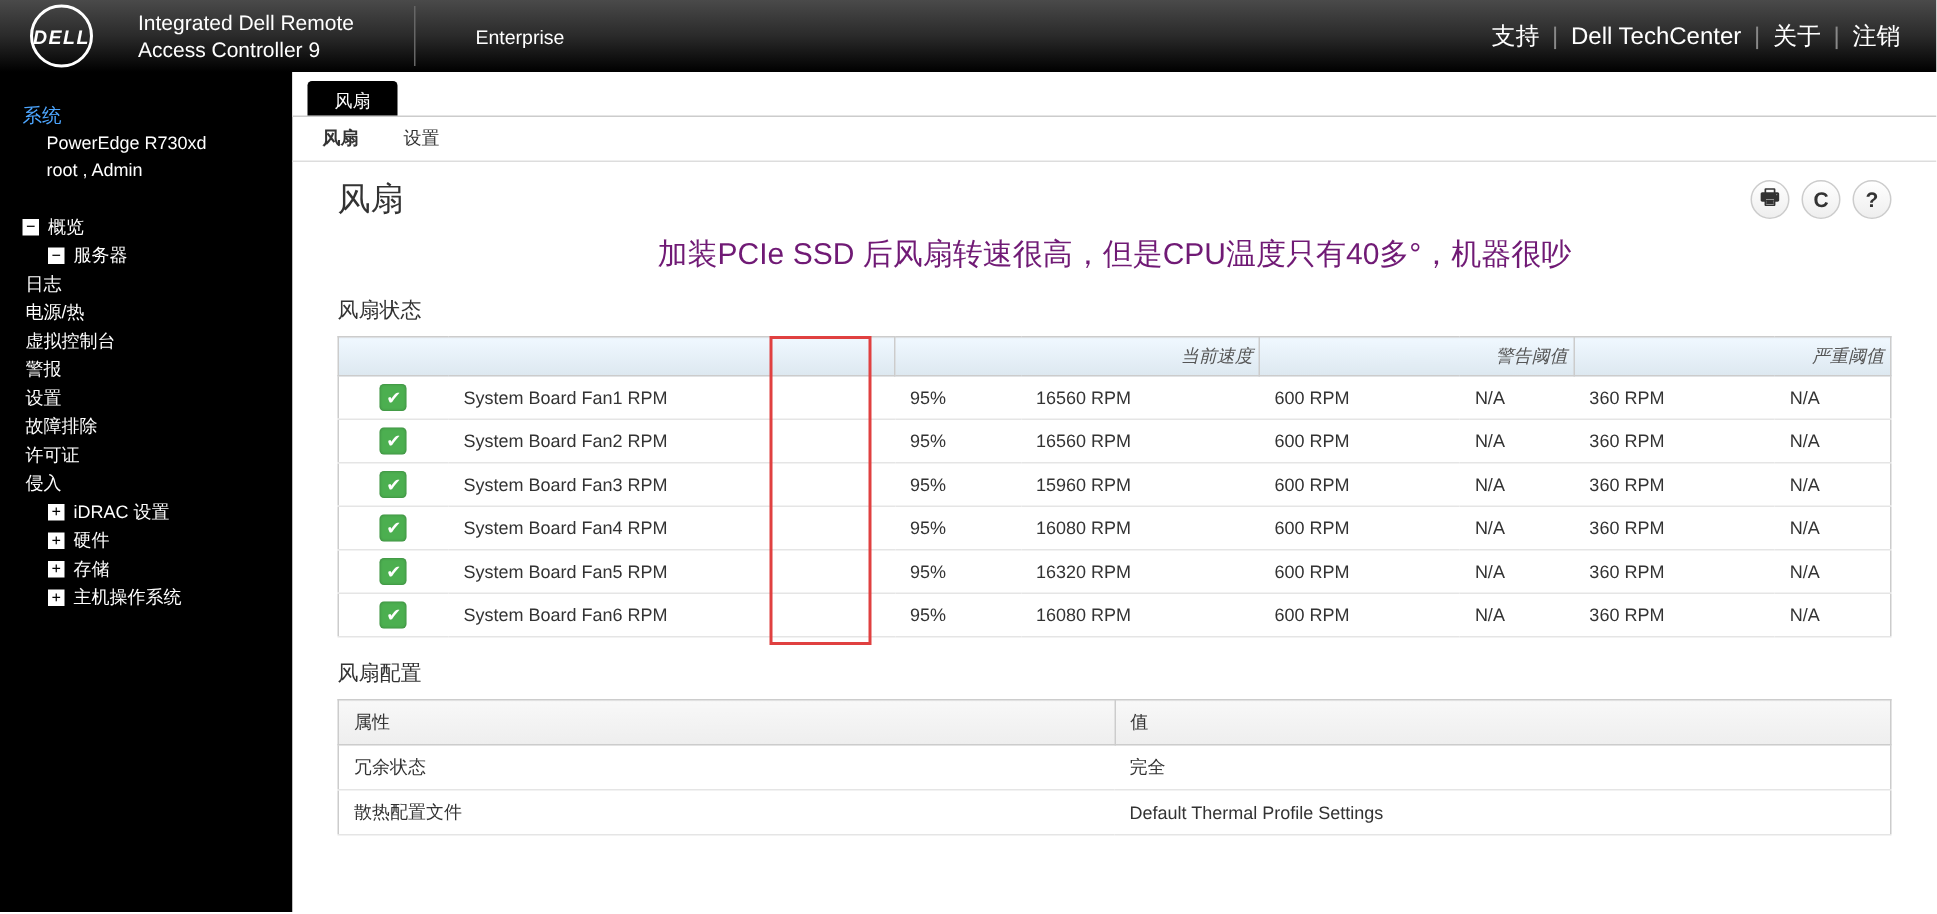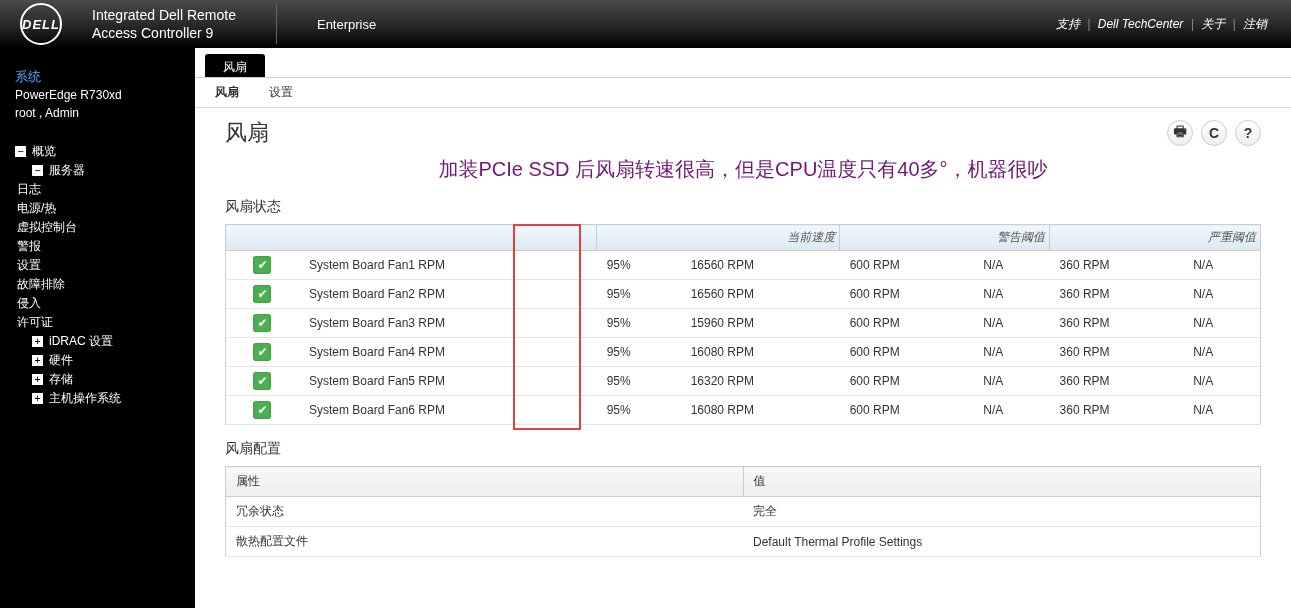--- a/index.html
+++ b/index.html
@@ -3,30 +3,30 @@
 <meta charset="utf-8">
 <style>
   * { box-sizing: border-box; margin: 0; padding: 0; }
   body { font-family: Arial, "Microsoft YaHei", sans-serif; font-size: 12px; color: #333; background: #fff; width: 1291px; }
   
   
   .header { height: 48px; background: linear-gradient(to bottom, #4a4a4a 0%, #2a2a2a 50%, #000 100%); color: #fff; display: flex; align-items: center; padding: 0 20px; position: relative; }
   .dell-logo { width: 42px; height: 42px; border: 2px solid #fff; border-radius: 50%; display: flex; align-items: center; justify-content: center; font-style: italic; font-weight: bold; font-size: 13px; letter-spacing: 1px; margin-right: 30px; }
   .header-title { font-size: 14px; line-height: 1.3; margin-right: 40px; }
   .header-enterprise { font-size: 13px; border-left: 1px solid #666; padding-left: 40px; height: 40px; display: flex; align-items: center; }
-  .header-links { position: absolute; right: 20px; font-size: 12px; font-style: italic; }
+  .header-links { position: absolute; right: 20px; font-size: 16px; }
   .header-links a { color: #fff; text-decoration: none; margin: 0 4px; }
   .header-sep { color: #888; }
   
   
   .body-wrap { display: flex; }
   .sidebar { width: 195px; background: #000; color: #fff; min-height: 560px; padding-top: 20px; }
   .system-block { padding: 0 15px 10px; }
   .system-label { color: #4da6ff; font-size: 13px; }
-  .system-info { font-size: 12px; line-height: 1.5; }
+  .system-info { font-size: 12px; line-height: 1.5; margin-left: 16px; }
   
   .tree { margin-top: 10px; font-size: 12px; }
   .tree-row { display: flex; align-items: center; height: 19px; padding-right: 10px; white-space: nowrap; cursor: pointer; }
   .tree-toggle { width: 11px; height: 11px; background: #fff; color: #000; font-size: 10px; line-height: 11px; text-align: center; margin-right: 6px; font-family: monospace; }
   .tree-spacer { width: 17px; display: inline-block; }
   .indent0 { padding-left: 15px; }
   .indent1 { padding-left: 32px; }
   .indent2 { }
   
   
@@ -118,25 +118,25 @@
       <div class="tree-row indent2">
           <span class="tree-spacer"></span>
           <span>设置</span>
         </div>
       <div class="tree-row indent2">
           <span class="tree-spacer"></span>
           <span>故障排除</span>
         </div>
       <div class="tree-row indent2">
           <span class="tree-spacer"></span>
+          <span>许可证</span>
+        </div>
+      <div class="tree-row indent2">
+          <span class="tree-spacer"></span>
           <span>侵入</span>
-        </div>
-      <div class="tree-row indent2">
-          <span class="tree-spacer"></span>
-          <span>许可证</span>
         </div>
       <div class="tree-row indent1">
           <span class="tree-toggle">+</span>
           <span>iDRAC 设置</span>
         </div>
       <div class="tree-row indent1">
           <span class="tree-toggle">+</span>
           <span>硬件</span>
         </div>
       <div class="tree-row indent1">

